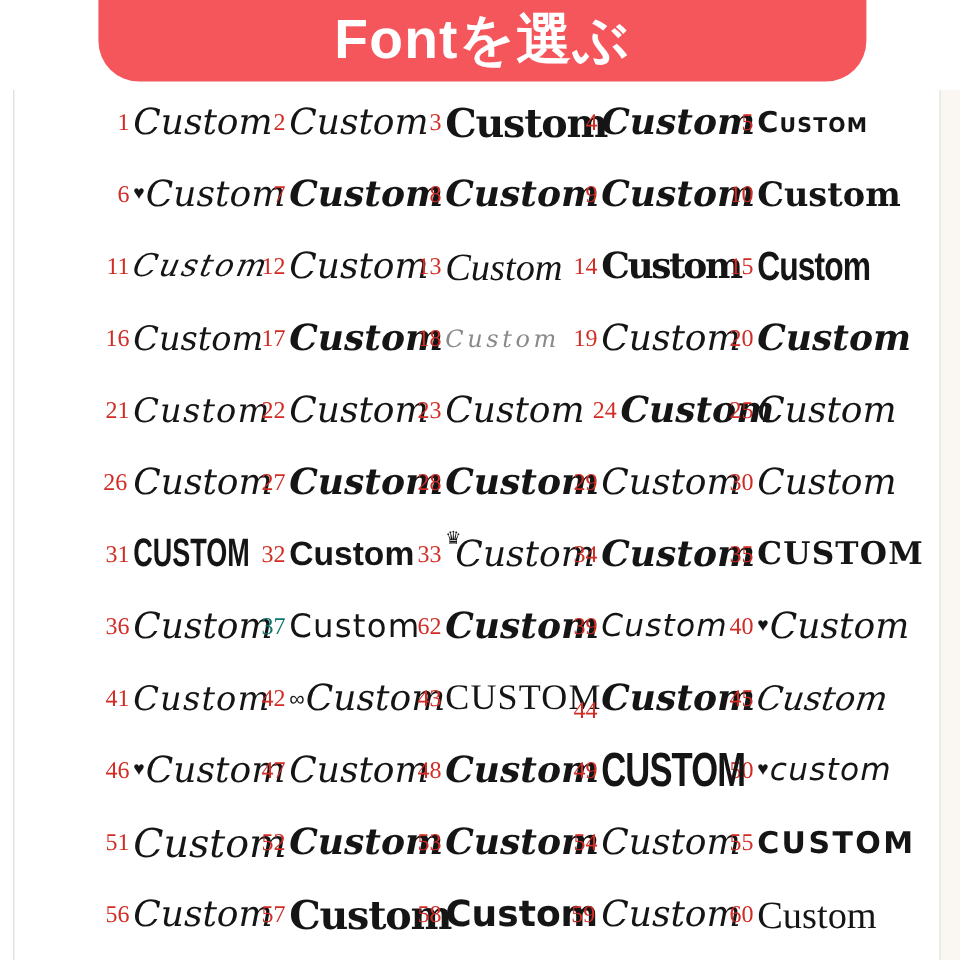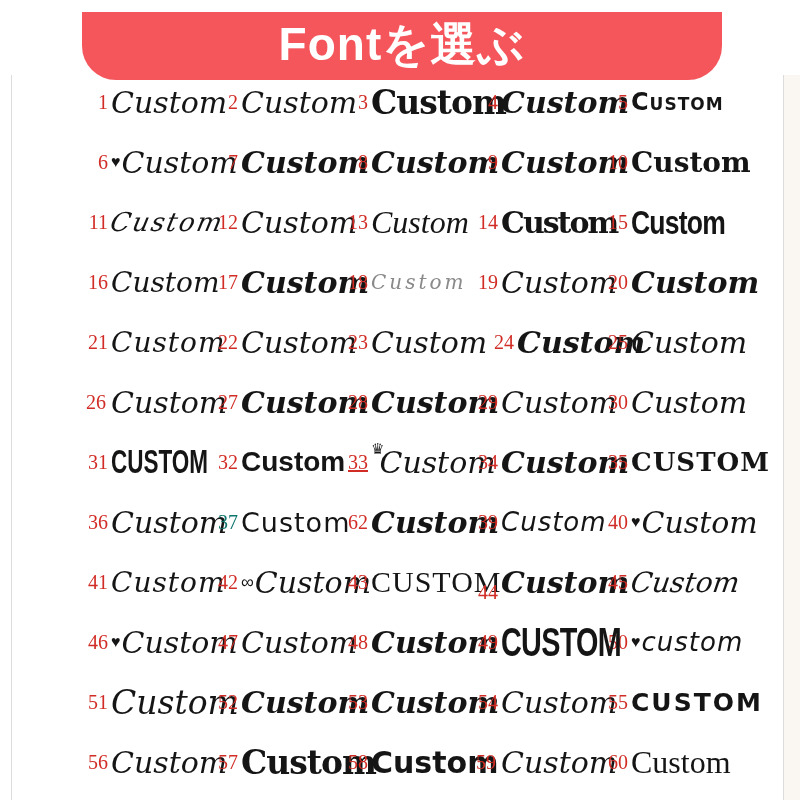--- a/index.html
+++ b/index.html
@@ -1,20 +1,20 @@
 <!DOCTYPE html>
 <html><head>
 <meta charset="utf-8">
 <style>
   html,body{margin:0;padding:0;}
   body{width:800px;height:800px;background:#ffffff;font-family:"Liberation Sans",sans-serif;}
   .page{position:relative;width:800px;height:800px;background:#ffffff;overflow:hidden;}
 
   
-  .banner{position:absolute;left:82px;top:12px;width:640px;height:68px;
+  .banner{position:absolute;left:82px;top:0;width:640px;height:68px;
     border-radius:0 0 34px 34px;display:flex;align-items:center;justify-content:center;}
   .banner-title{font-family:"Liberation Sans",sans-serif;font-weight:700;font-size:46px;
     letter-spacing:1px;line-height:1;padding-bottom:4px;}
 
   
   .side-line{position:absolute;top:75px;bottom:0;width:1px;background:#dcdcdc;}
   .side-line.left{left:11px;}
   .side-line.right{left:783px;}
   .right-strip{position:absolute;top:75px;bottom:0;left:784px;width:16px;background:#faf7f2;}
 
@@ -197,21 +197,21 @@
       </div>
       <div class="cell">
         <span class="num" style="color: rgb(209, 45, 38);">31</span>
         <span class="sample caps-condensed-bold">CUSTOM</span>
       </div>
       <div class="cell">
         <span class="num" style="color: rgb(209, 45, 38);">32</span>
         <span class="sample sans-bold">Custom</span>
       </div>
       <div class="cell">
-        <span class="num" style="color: rgb(209, 45, 38); text-decoration: underline;">33</span>
+        <span class="num" style="color: rgb(209, 45, 38);">33</span>
         <span class="deco crown">♛</span>
         <span class="sample script">Custom</span>
       </div>
       <div class="cell">
         <span class="num" style="color: rgb(209, 45, 38);">34</span>
         <span class="sample script-bold">Custom</span>
       </div>
       <div class="cell">
         <span class="num" style="color: rgb(209, 45, 38);">35</span>
         <span class="sample caps-slab">CUSTOM</span>

